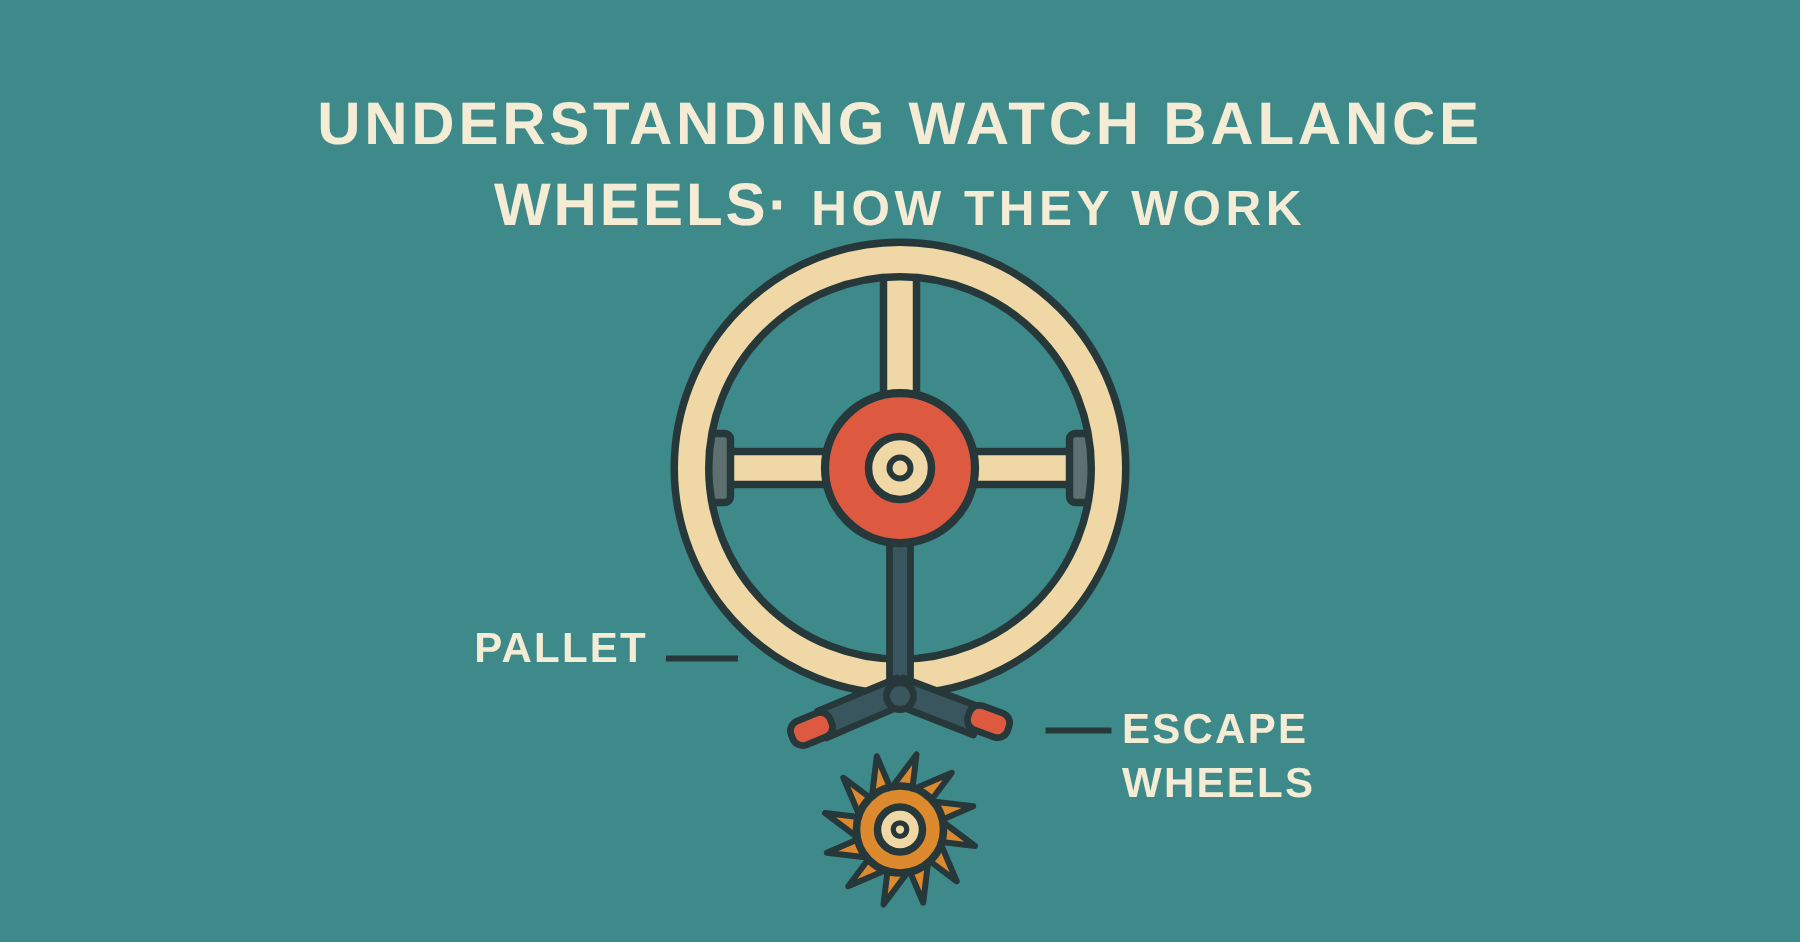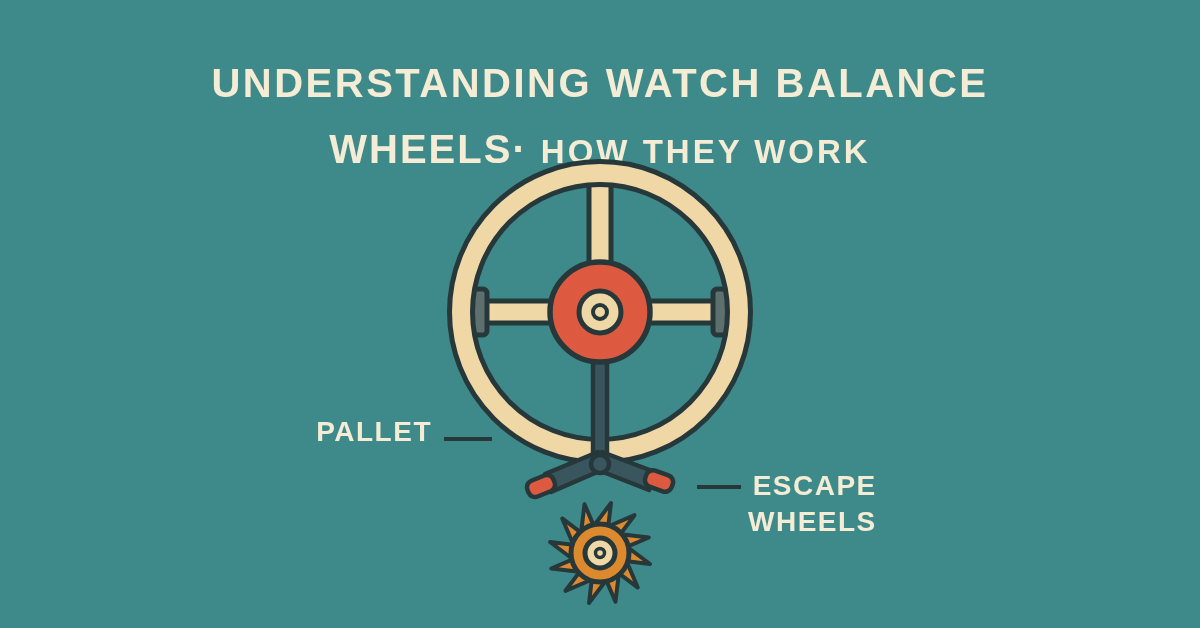--- a/index.html
+++ b/index.html
@@ -23,21 +23,21 @@
     font-weight: 800;
     line-height: 1.25;
   }
   .title-line1 {
     font-size: 40px;
     letter-spacing: 2.5px;
   }
   .title-line2 {
     font-size: 40px;
     letter-spacing: 2px;
-    margin-top: 16px;
+    margin-top: 4px;
   }
   .title-line2 .sub {
     font-size: 33px;
     letter-spacing: 3px;
   }
 
   .diagram-svg {
     position: absolute;
     inset: 0;
     width: 1200px;
@@ -46,21 +46,21 @@
 
   .part-label {
     position: absolute;
     color: var(--text, #f4ecd4);
     font-weight: 800;
     font-size: 28px;
     letter-spacing: 1.5px;
     line-height: 1.28;
   }
   .label-pallet { right: 768px; top: 414px; text-align: right; }
-  .label-escape { left: 748px; top: 468px; text-align: right; }
+  .label-escape { left: 748px; top: 468px; text-align: left; }
 </style>
 </head>
 <body>
 
 <div class="canvas">
 
   <header class="title">
     <div class="title-line1">UNDERSTANDING WATCH BALANCE</div>
     <div class="title-line2">
       <span>WHEELS·</span>

